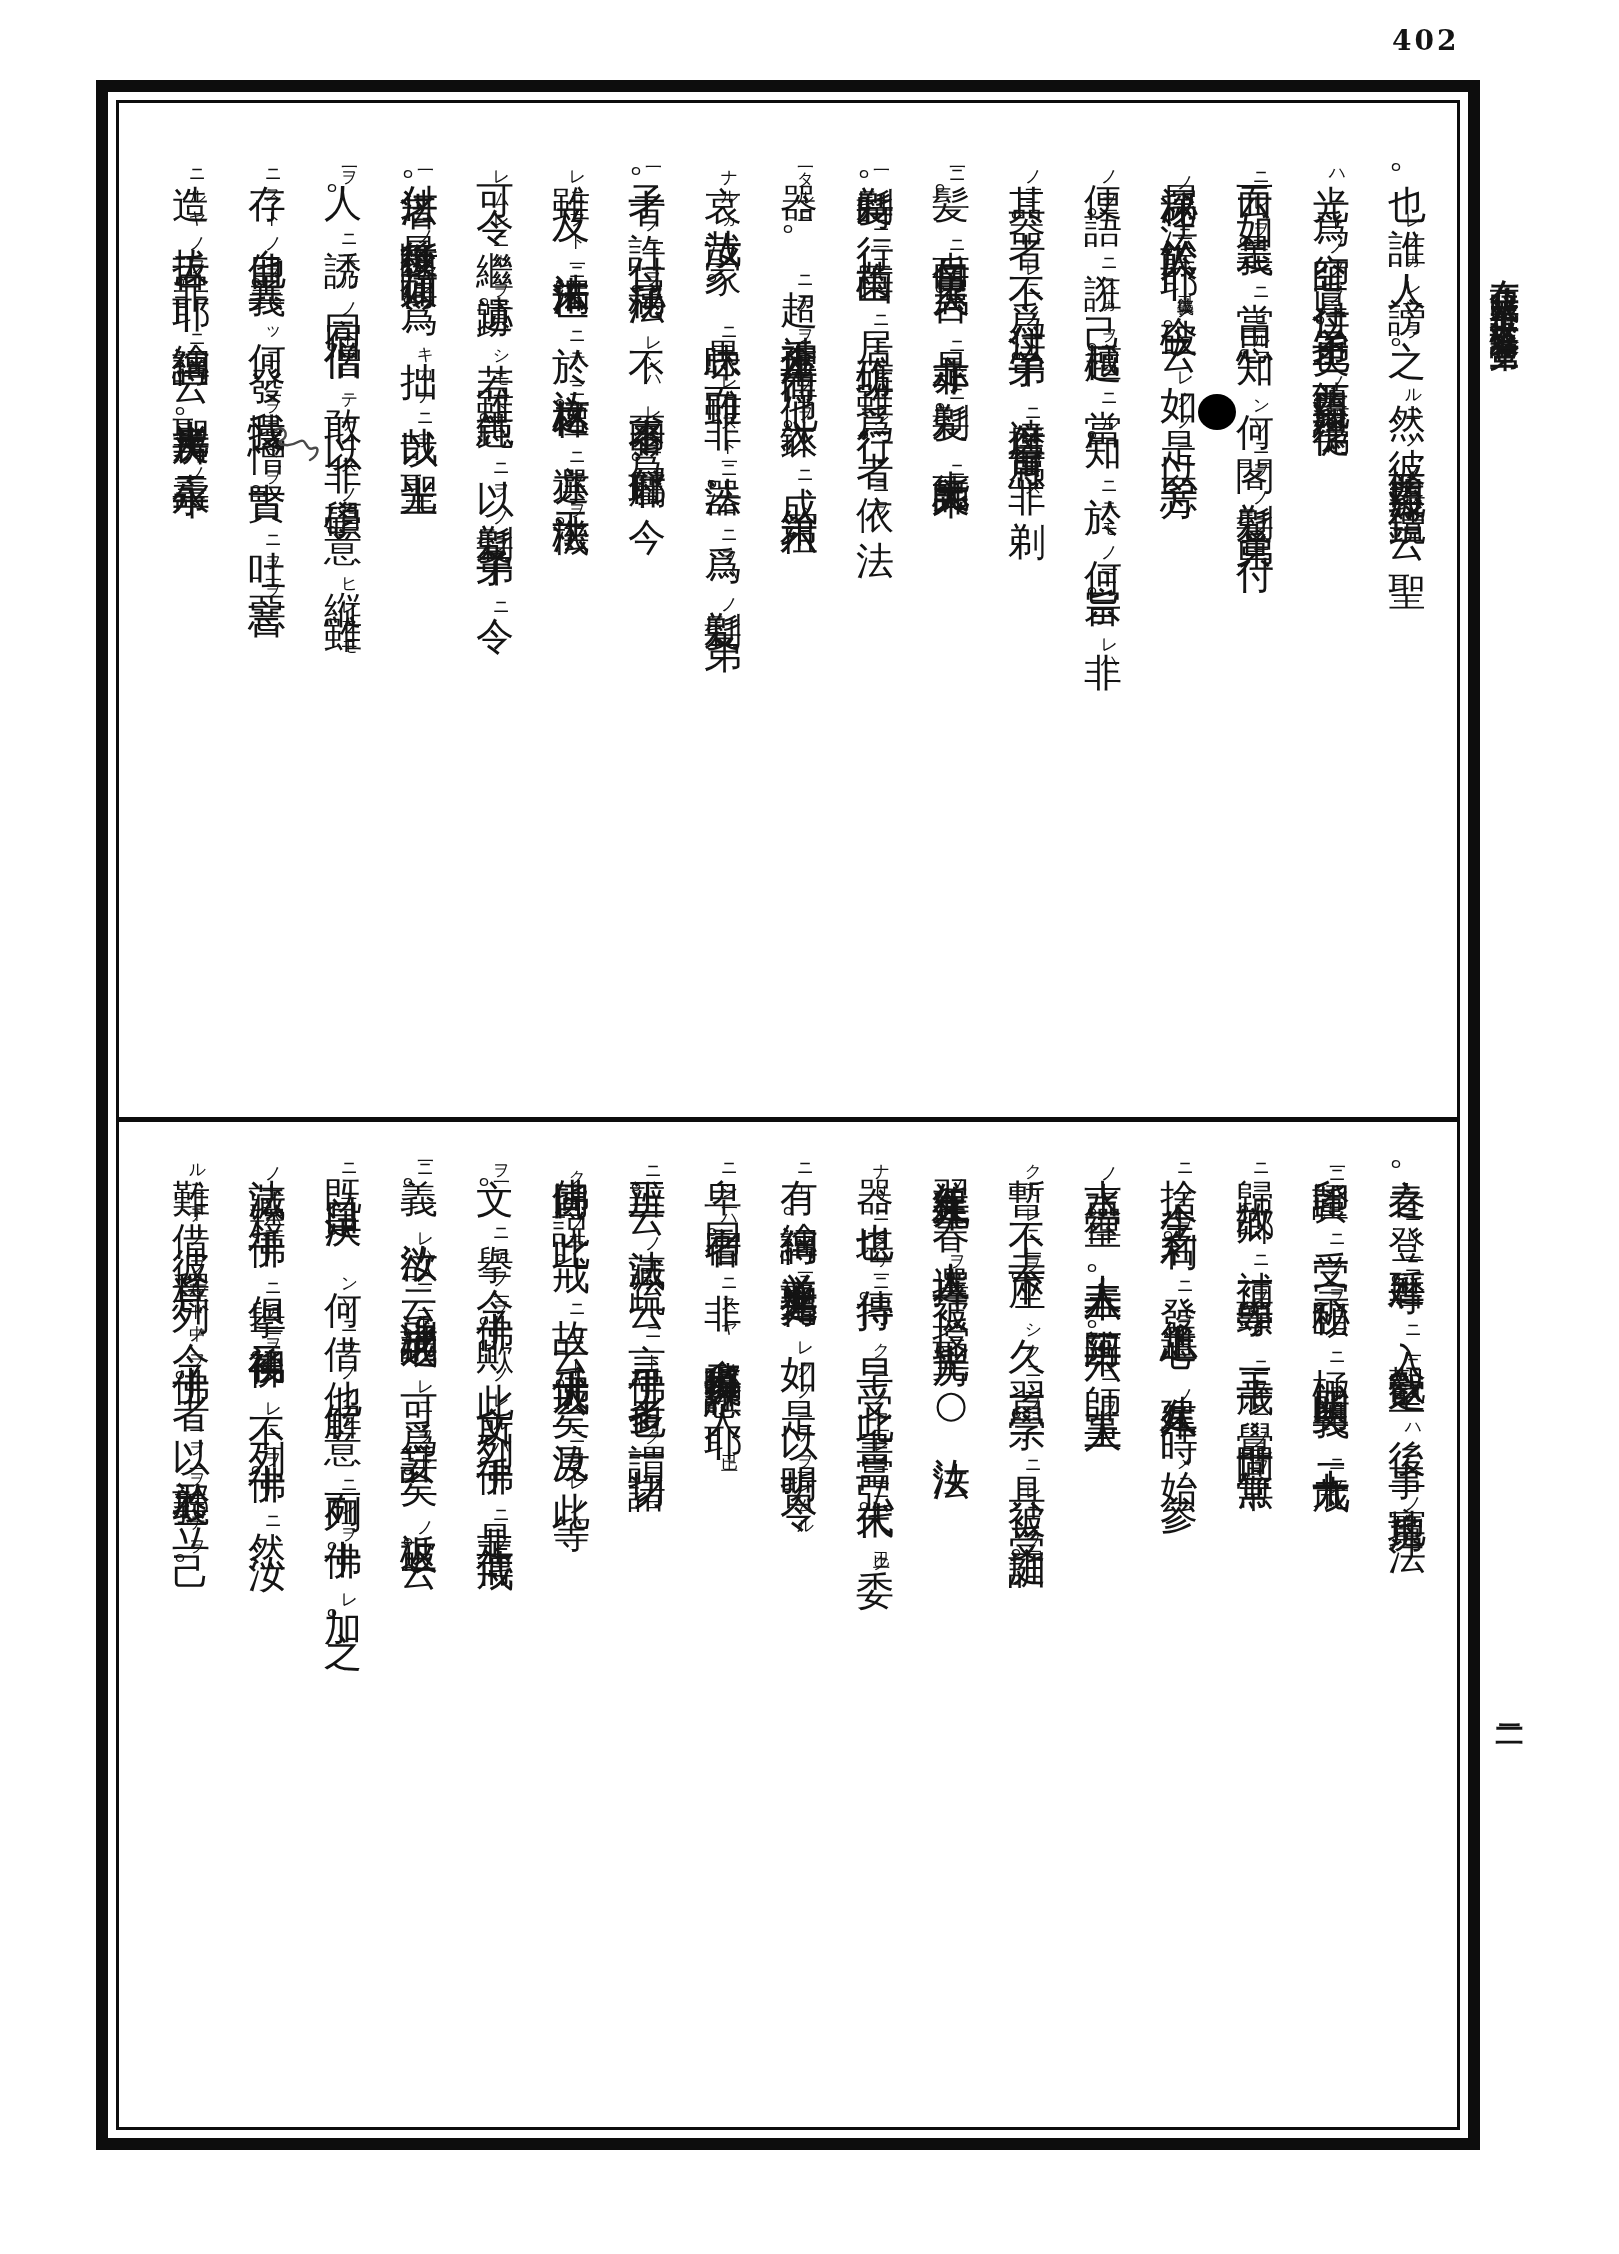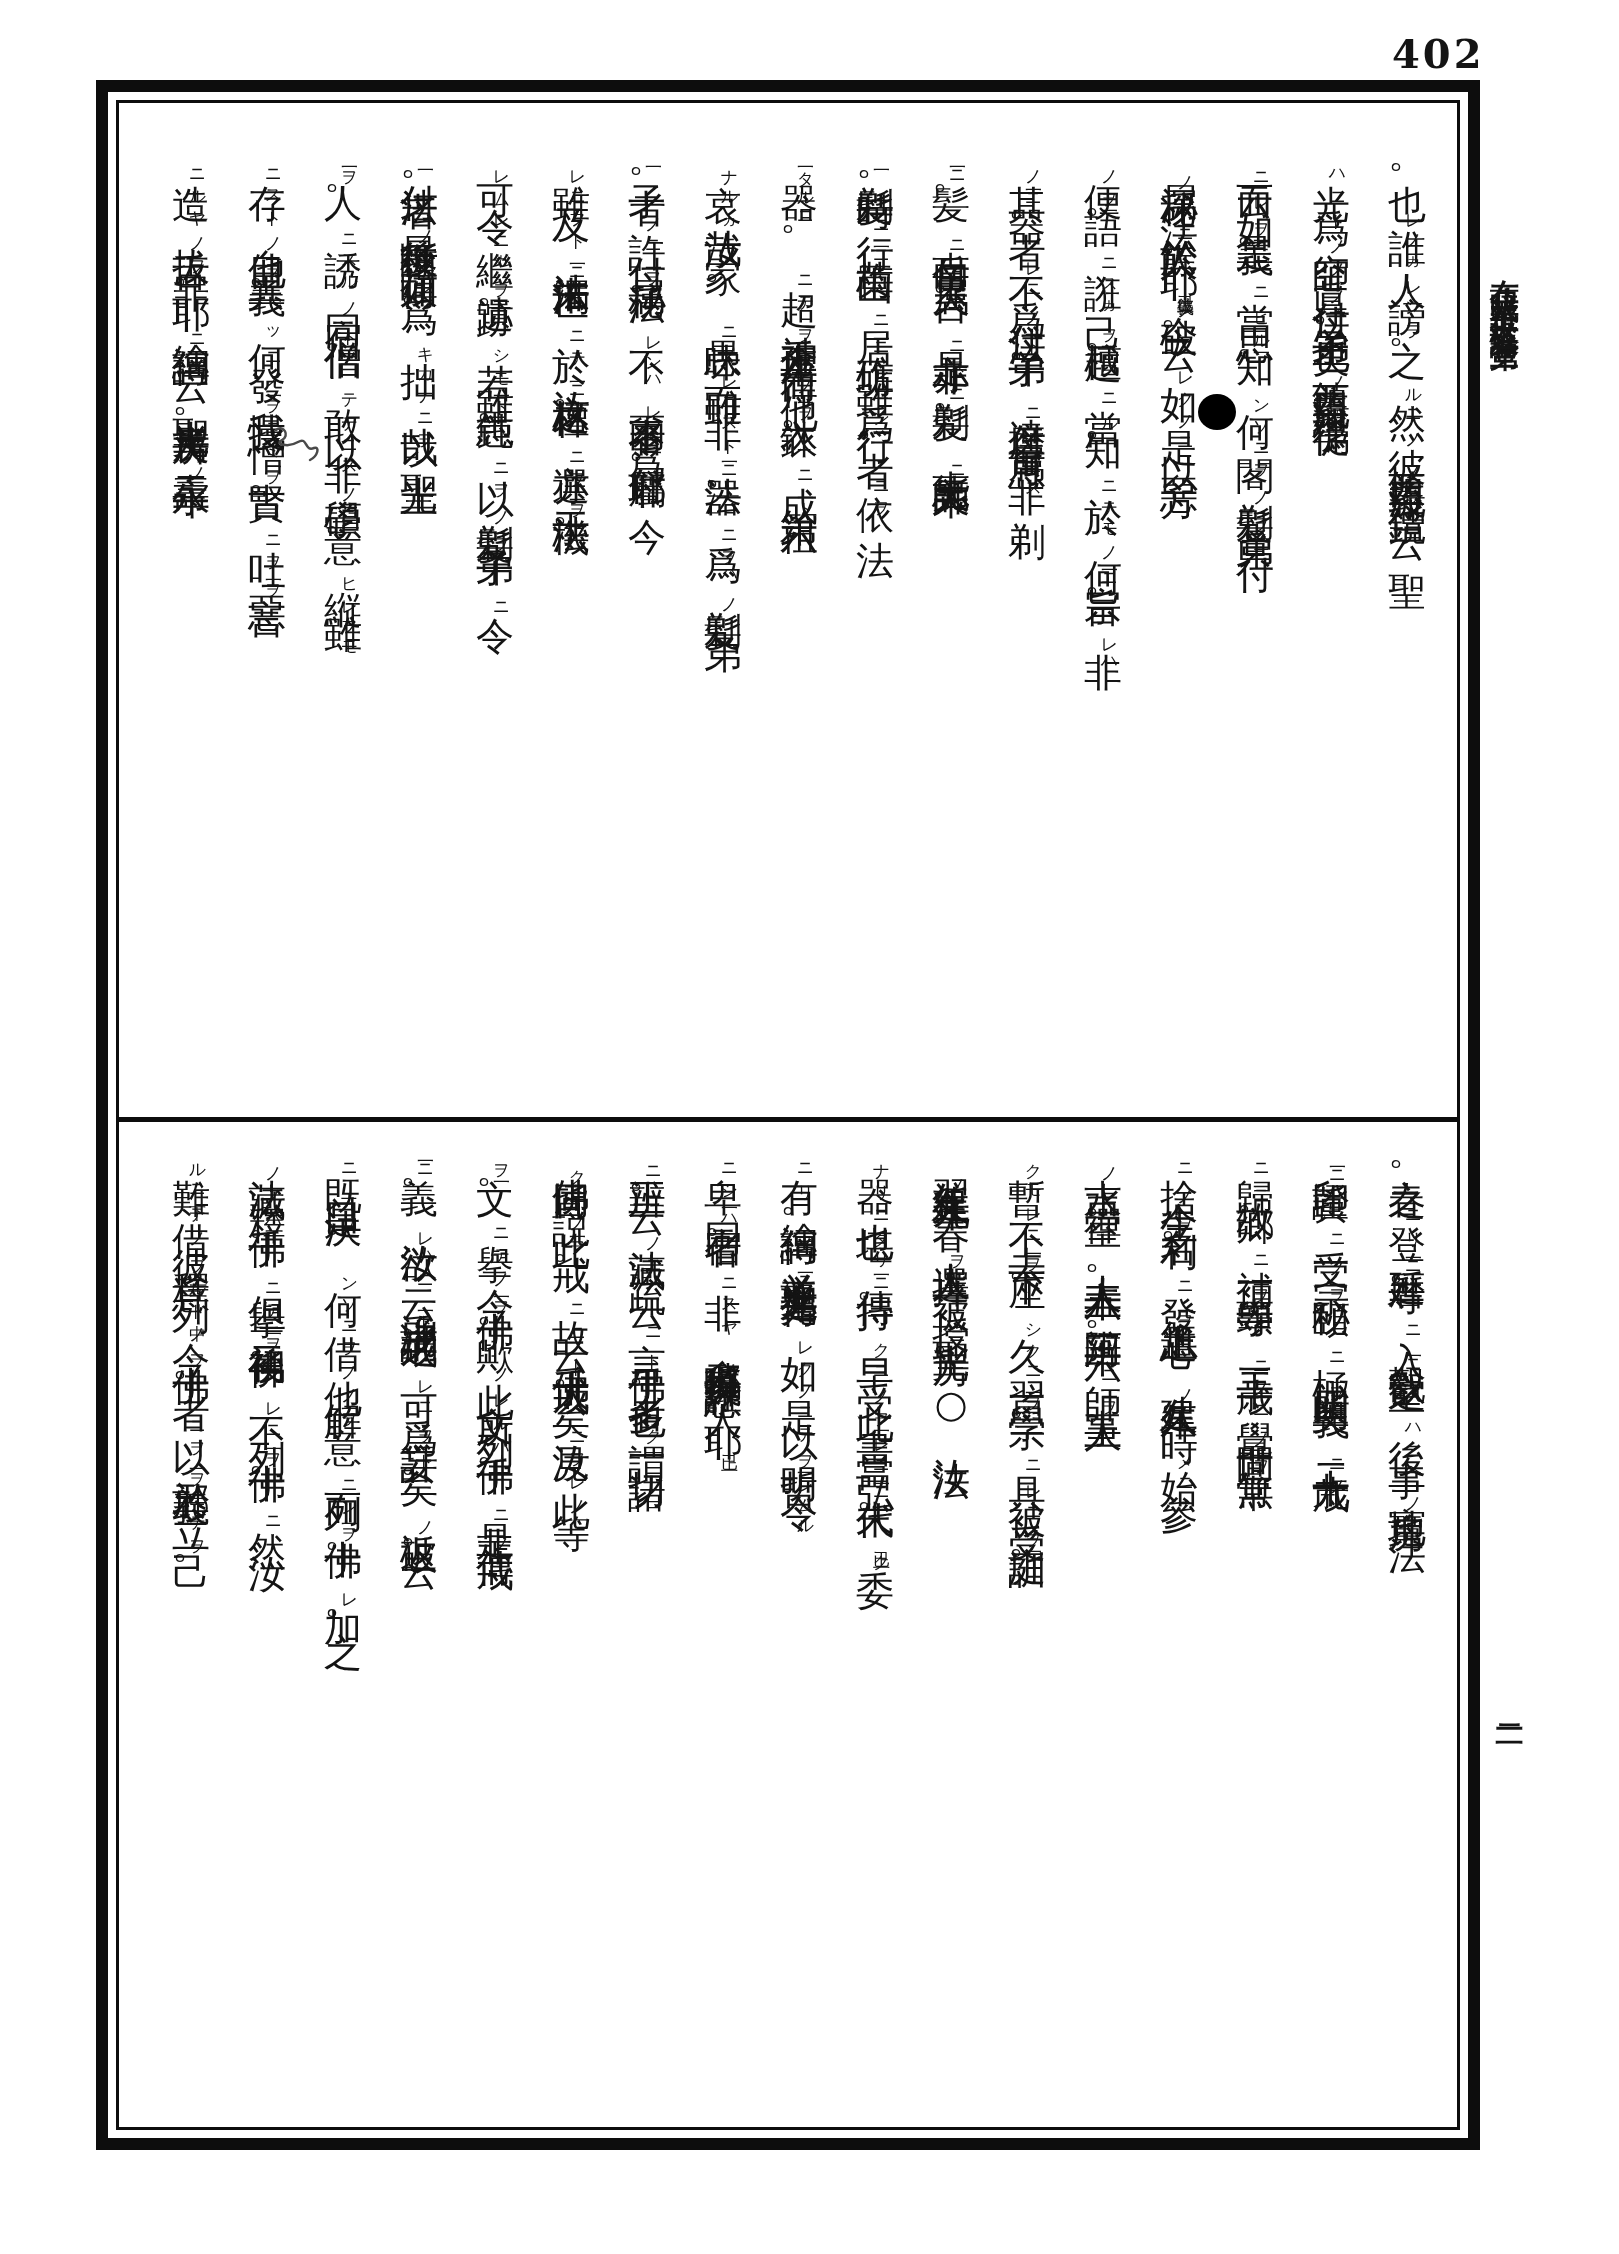--- a/index.html
+++ b/index.html
@@ -7,22 +7,22 @@
     width:1619px;height:2254px;
     background:#ffffff;
     font-family:"DejaVu Serif","Liberation Serif",serif;
     color:#141414;
     overflow:hidden;
   }
   .sheet{position:relative;width:1619px;height:2254px;background:#ffffff;}
 
   
   .page-num{
-    position:absolute;left:1392px;top:30px;
-    font-size:40px;font-weight:bold;letter-spacing:3px;
+    position:absolute;left:1392px;top:24px;
+    font-size:28px;font-weight:bold;letter-spacing:3px;
   }
   .margin-title{
     position:absolute;left:1483px;top:256px;
     writing-mode:vertical-rl;text-orientation:upright;
     font-size:29px;font-weight:bold;letter-spacing:7px;line-height:44px;
   }
   .leaf-num{
     position:absolute;left:1492px;top:1704px;
     writing-mode:vertical-rl;text-orientation:upright;
     font-size:28px;font-weight:bold;letter-spacing:10px;line-height:34px;

